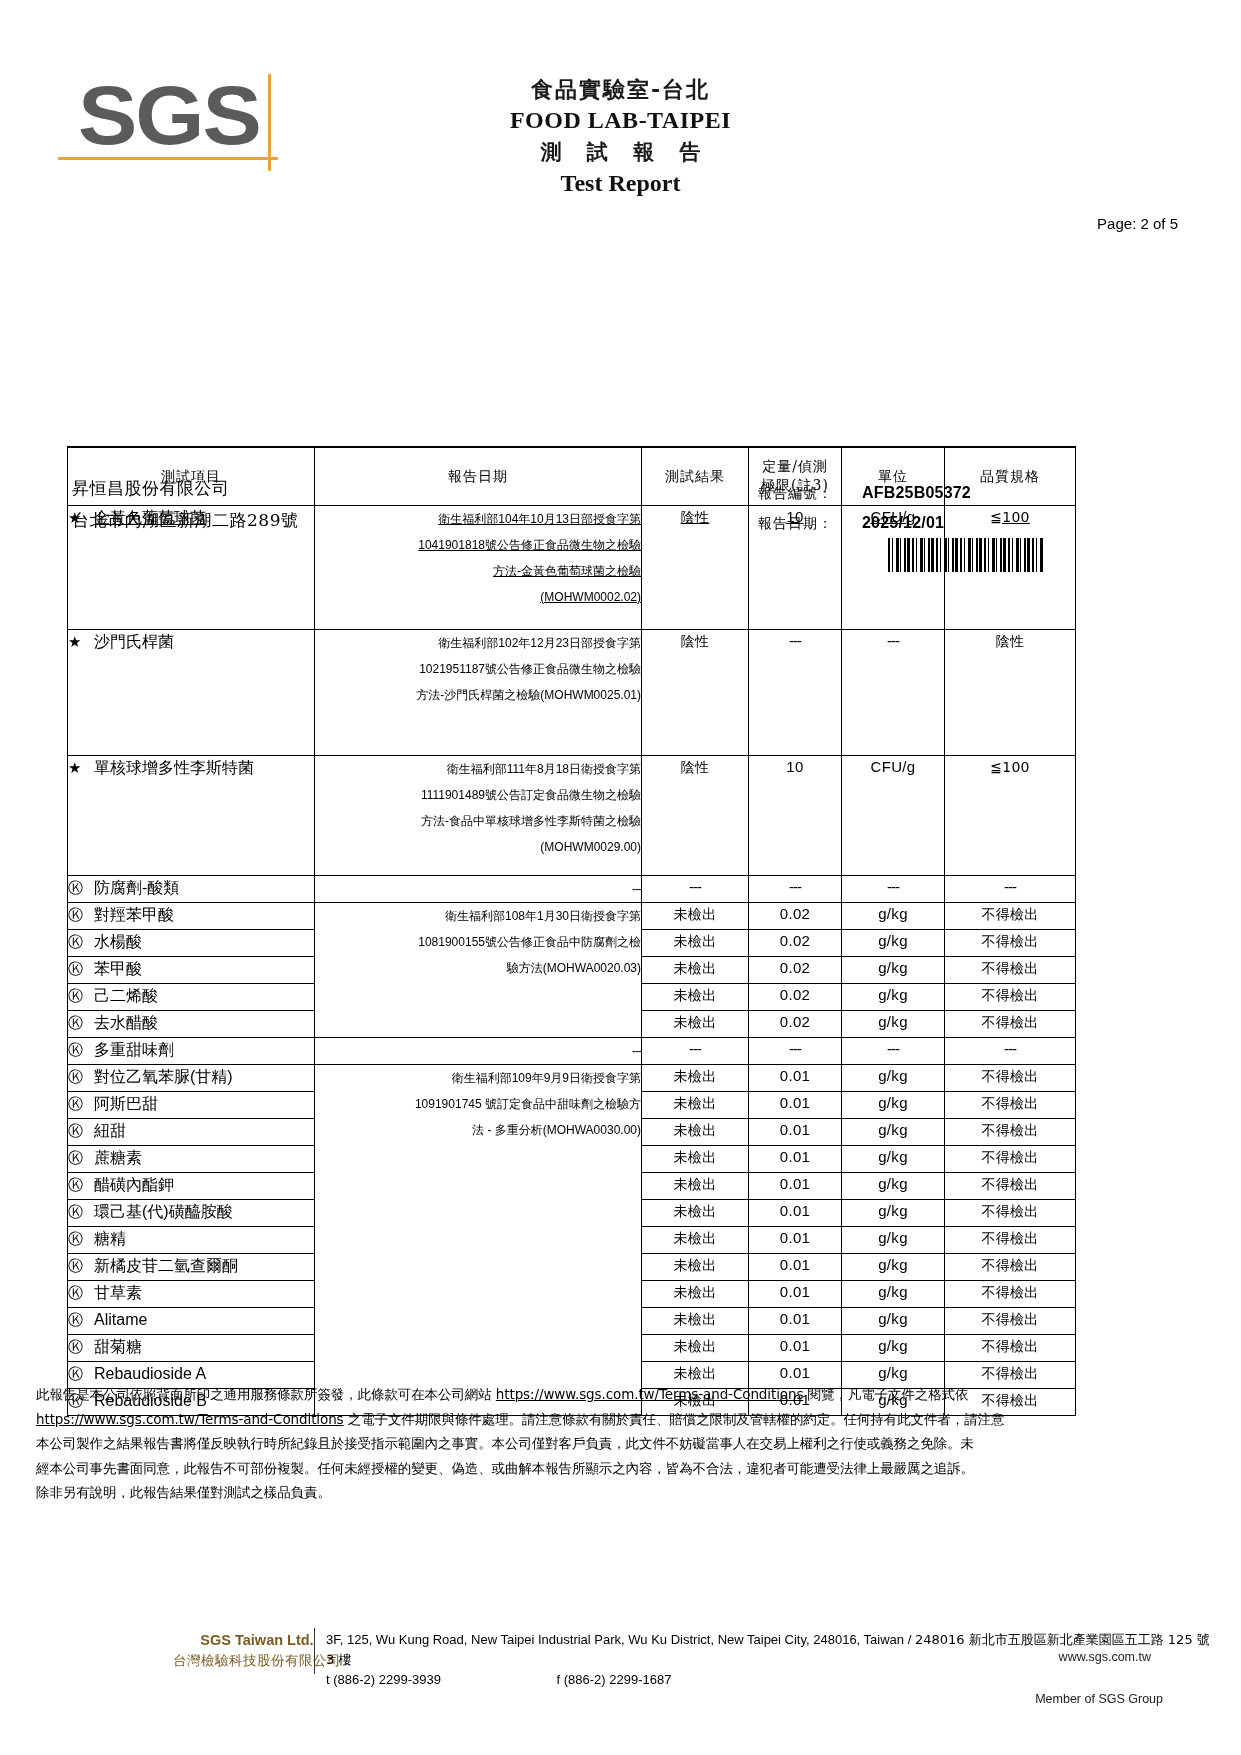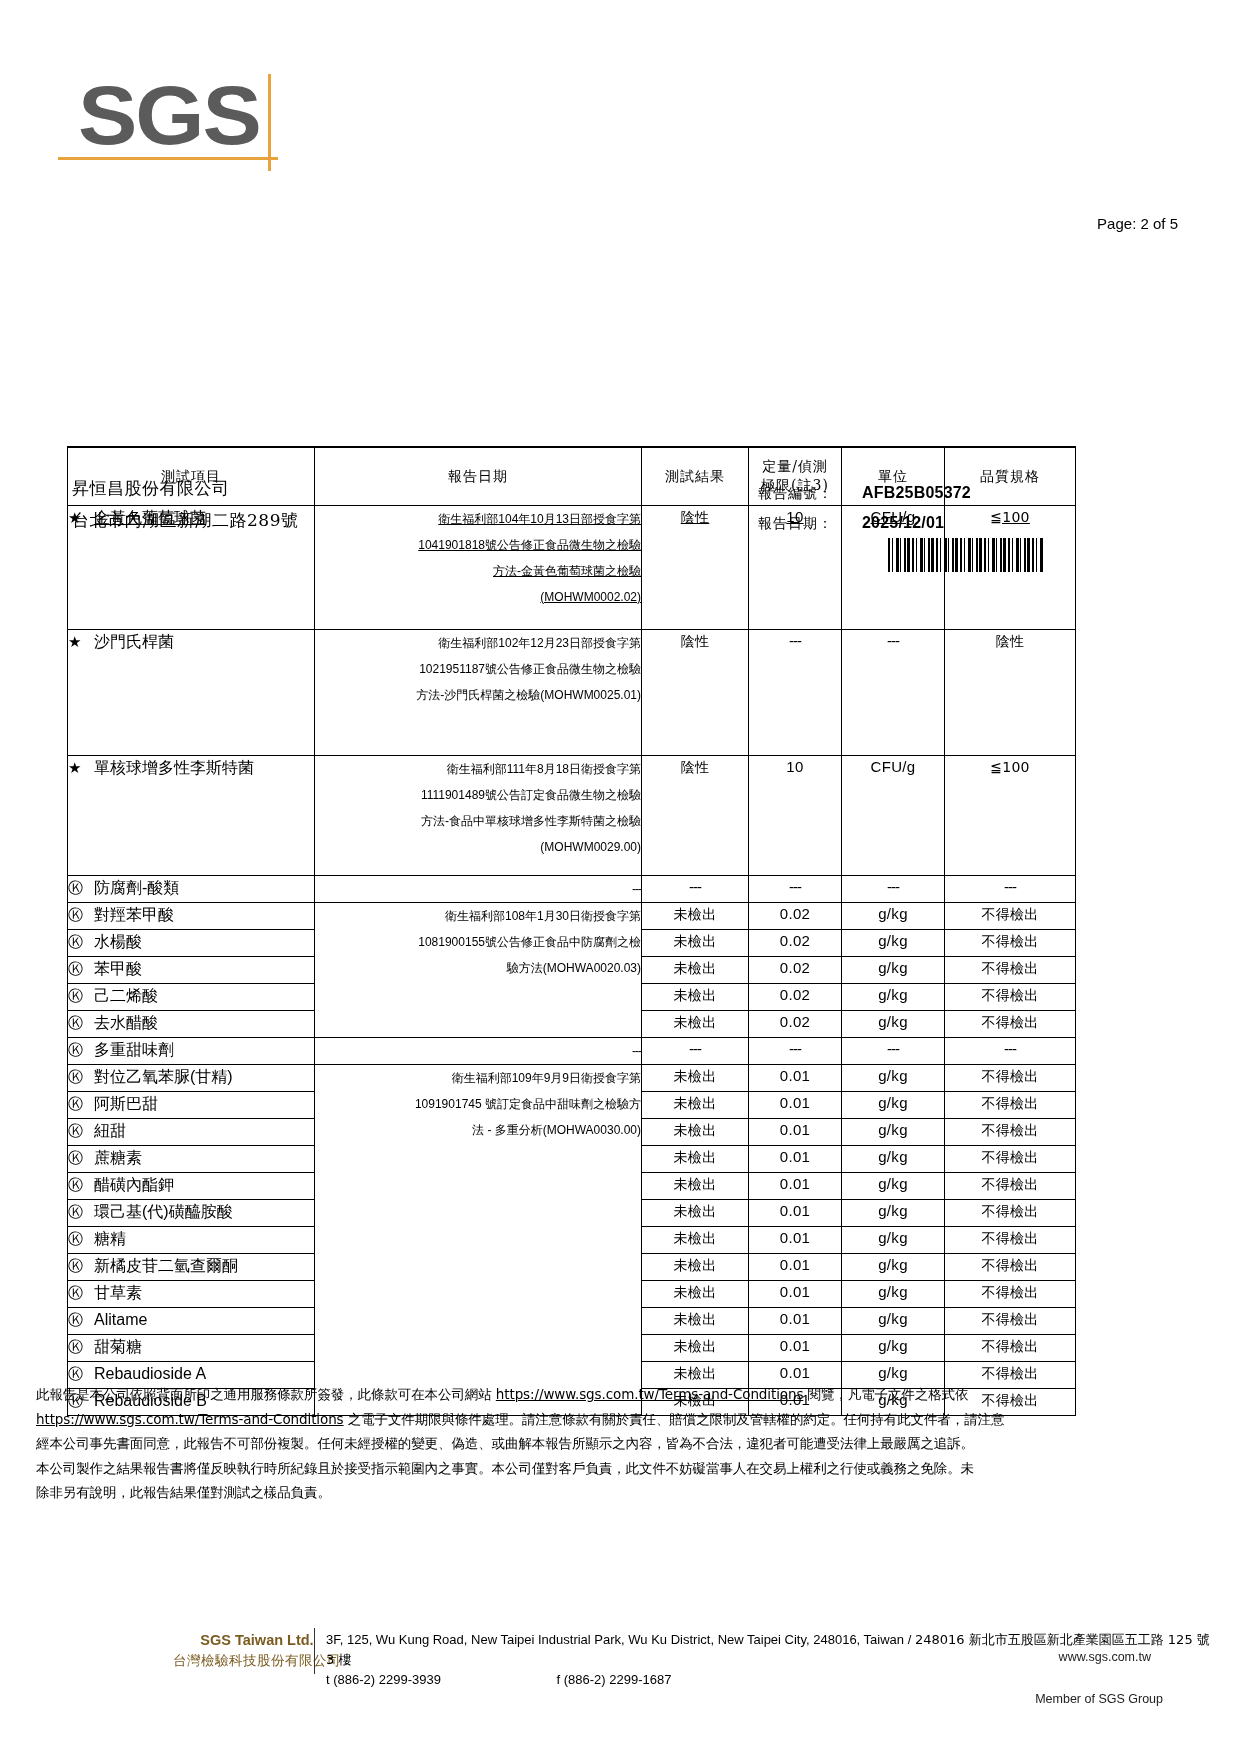--- a/index.html
+++ b/index.html
@@ -204,20 +204,26 @@
 <body>
 
 <div class="header">
 
   <div class="logo-wrap">
     <div class="logo-text">SGS</div>
     <div class="logo-vline"></div>
     <div class="logo-hline"></div>
   </div>
 
+  <div class="title-block">
+    <div class="t-cn1">食品實驗室-台北</div>
+    <div class="t-en1">FOOD LAB-TAIPEI</div>
+    <div class="t-cn2">測 試 報 告</div>
+    <div class="t-en2">Test Report</div>
+  </div>
 
   <div class="page-no">Page: 2 of 5</div>
 </div>
 
 <div class="meta">
   <div class="client">
     <div>昇恒昌股份有限公司</div>
     <div>台北市內湖區新湖二路289號</div>
   </div>
 
@@ -517,22 +523,22 @@
       <td class="cell-center sans">g/kg</td>
       <td class="cell-center">不得檢出</td>
     </tr>
 
   </tbody>
 </table>
 
 <div class="disclaimer">
   <div><span>此報告是本公司依照背面所印之通用服務條款所簽發，此條款可在本公司網站 </span><span class="u">https://www.sgs.com.tw/Terms-and-Conditions</span><span> 閱覽，凡電子文件之格式依</span></div>
   <div><span class="u">https://www.sgs.com.tw/Terms-and-Conditions</span><span> 之電子文件期限與條件處理。請注意條款有關於責任、賠償之限制及管轄權的約定。任何持有此文件者，請注意</span></div>
+  <div>本公司製作之結果報告書將僅反映執行時所紀錄且於接受指示範圍內之事實。本公司僅對客戶負責，此文件不妨礙當事人在交易上權利之行使或義務之免除。未</div>
   <div>經本公司事先書面同意，此報告不可部份複製。任何未經授權的變更、偽造、或曲解本報告所顯示之內容，皆為不合法，違犯者可能遭受法律上最嚴厲之追訴。</div>
-  <div>本公司製作之結果報告書將僅反映執行時所紀錄且於接受指示範圍內之事實。本公司僅對客戶負責，此文件不妨礙當事人在交易上權利之行使或義務之免除。未</div>
   <div>除非另有說明，此報告結果僅對測試之樣品負責。</div>
 </div>
 
 <div class="footer">
   <div class="footer-left">
     <div class="f-sgs">SGS Taiwan Ltd.</div>
     <div class="f-cn">台灣檢驗科技股份有限公司</div>
   </div>
   <div class="footer-div"></div>
   <div class="footer-right">

